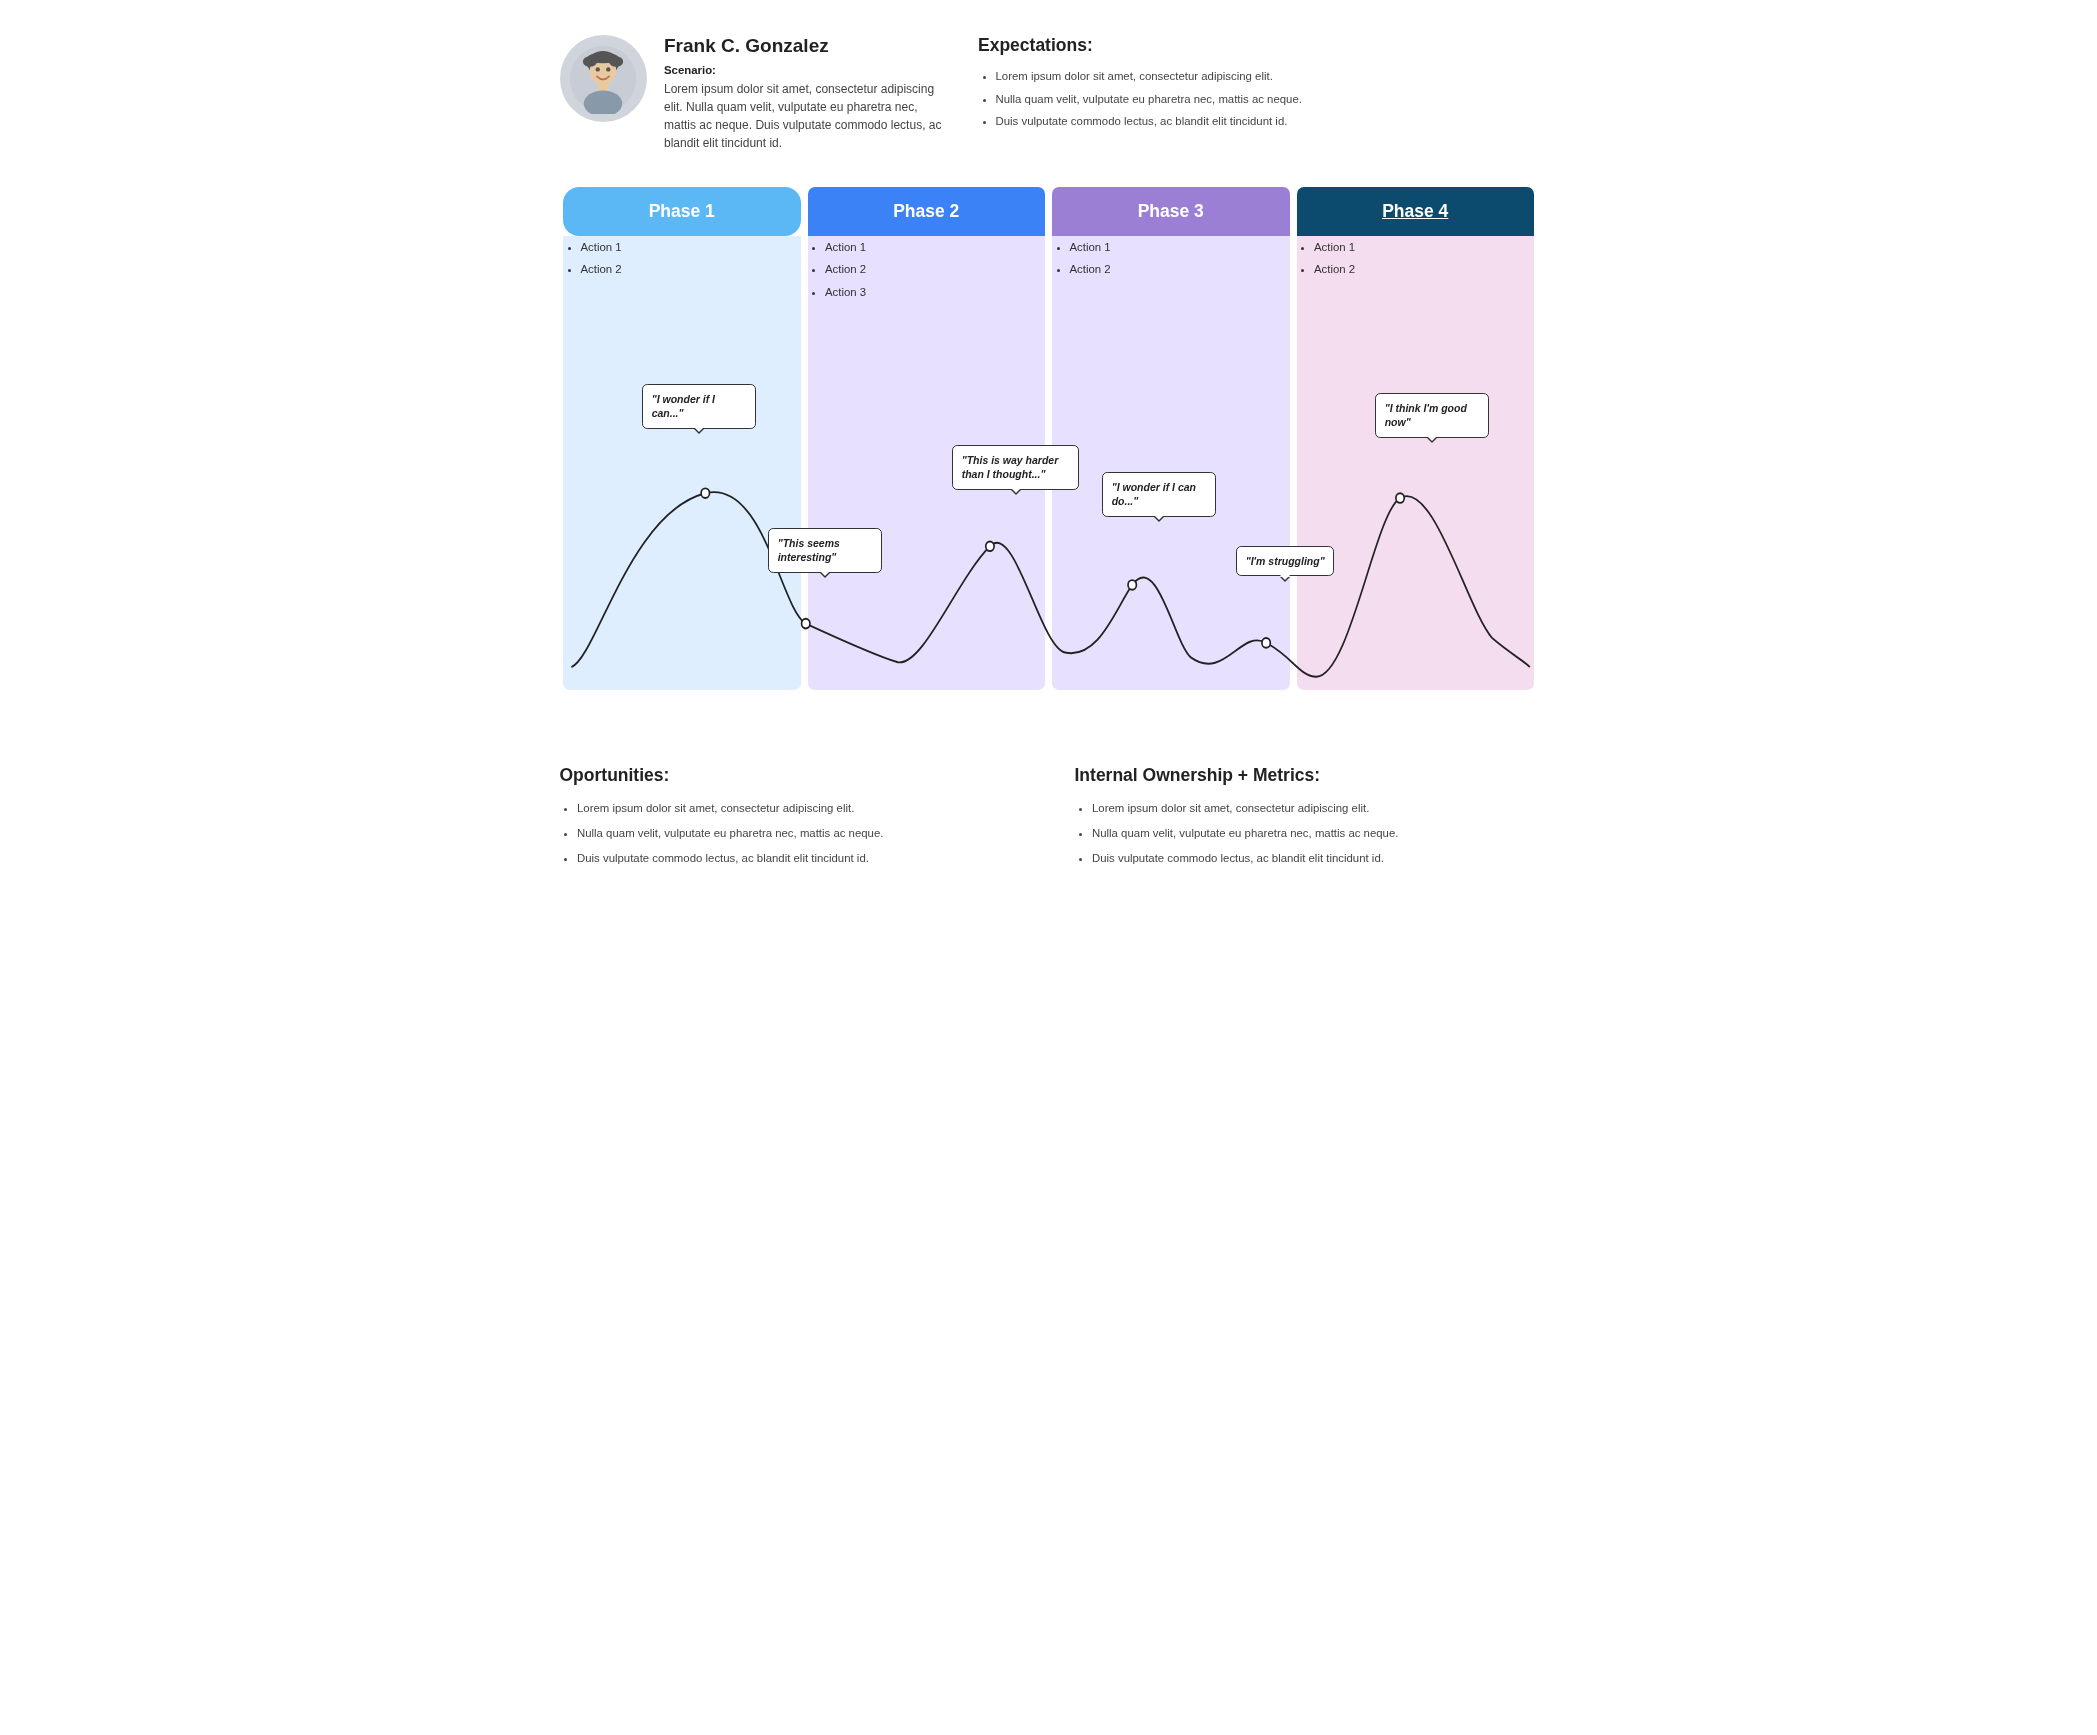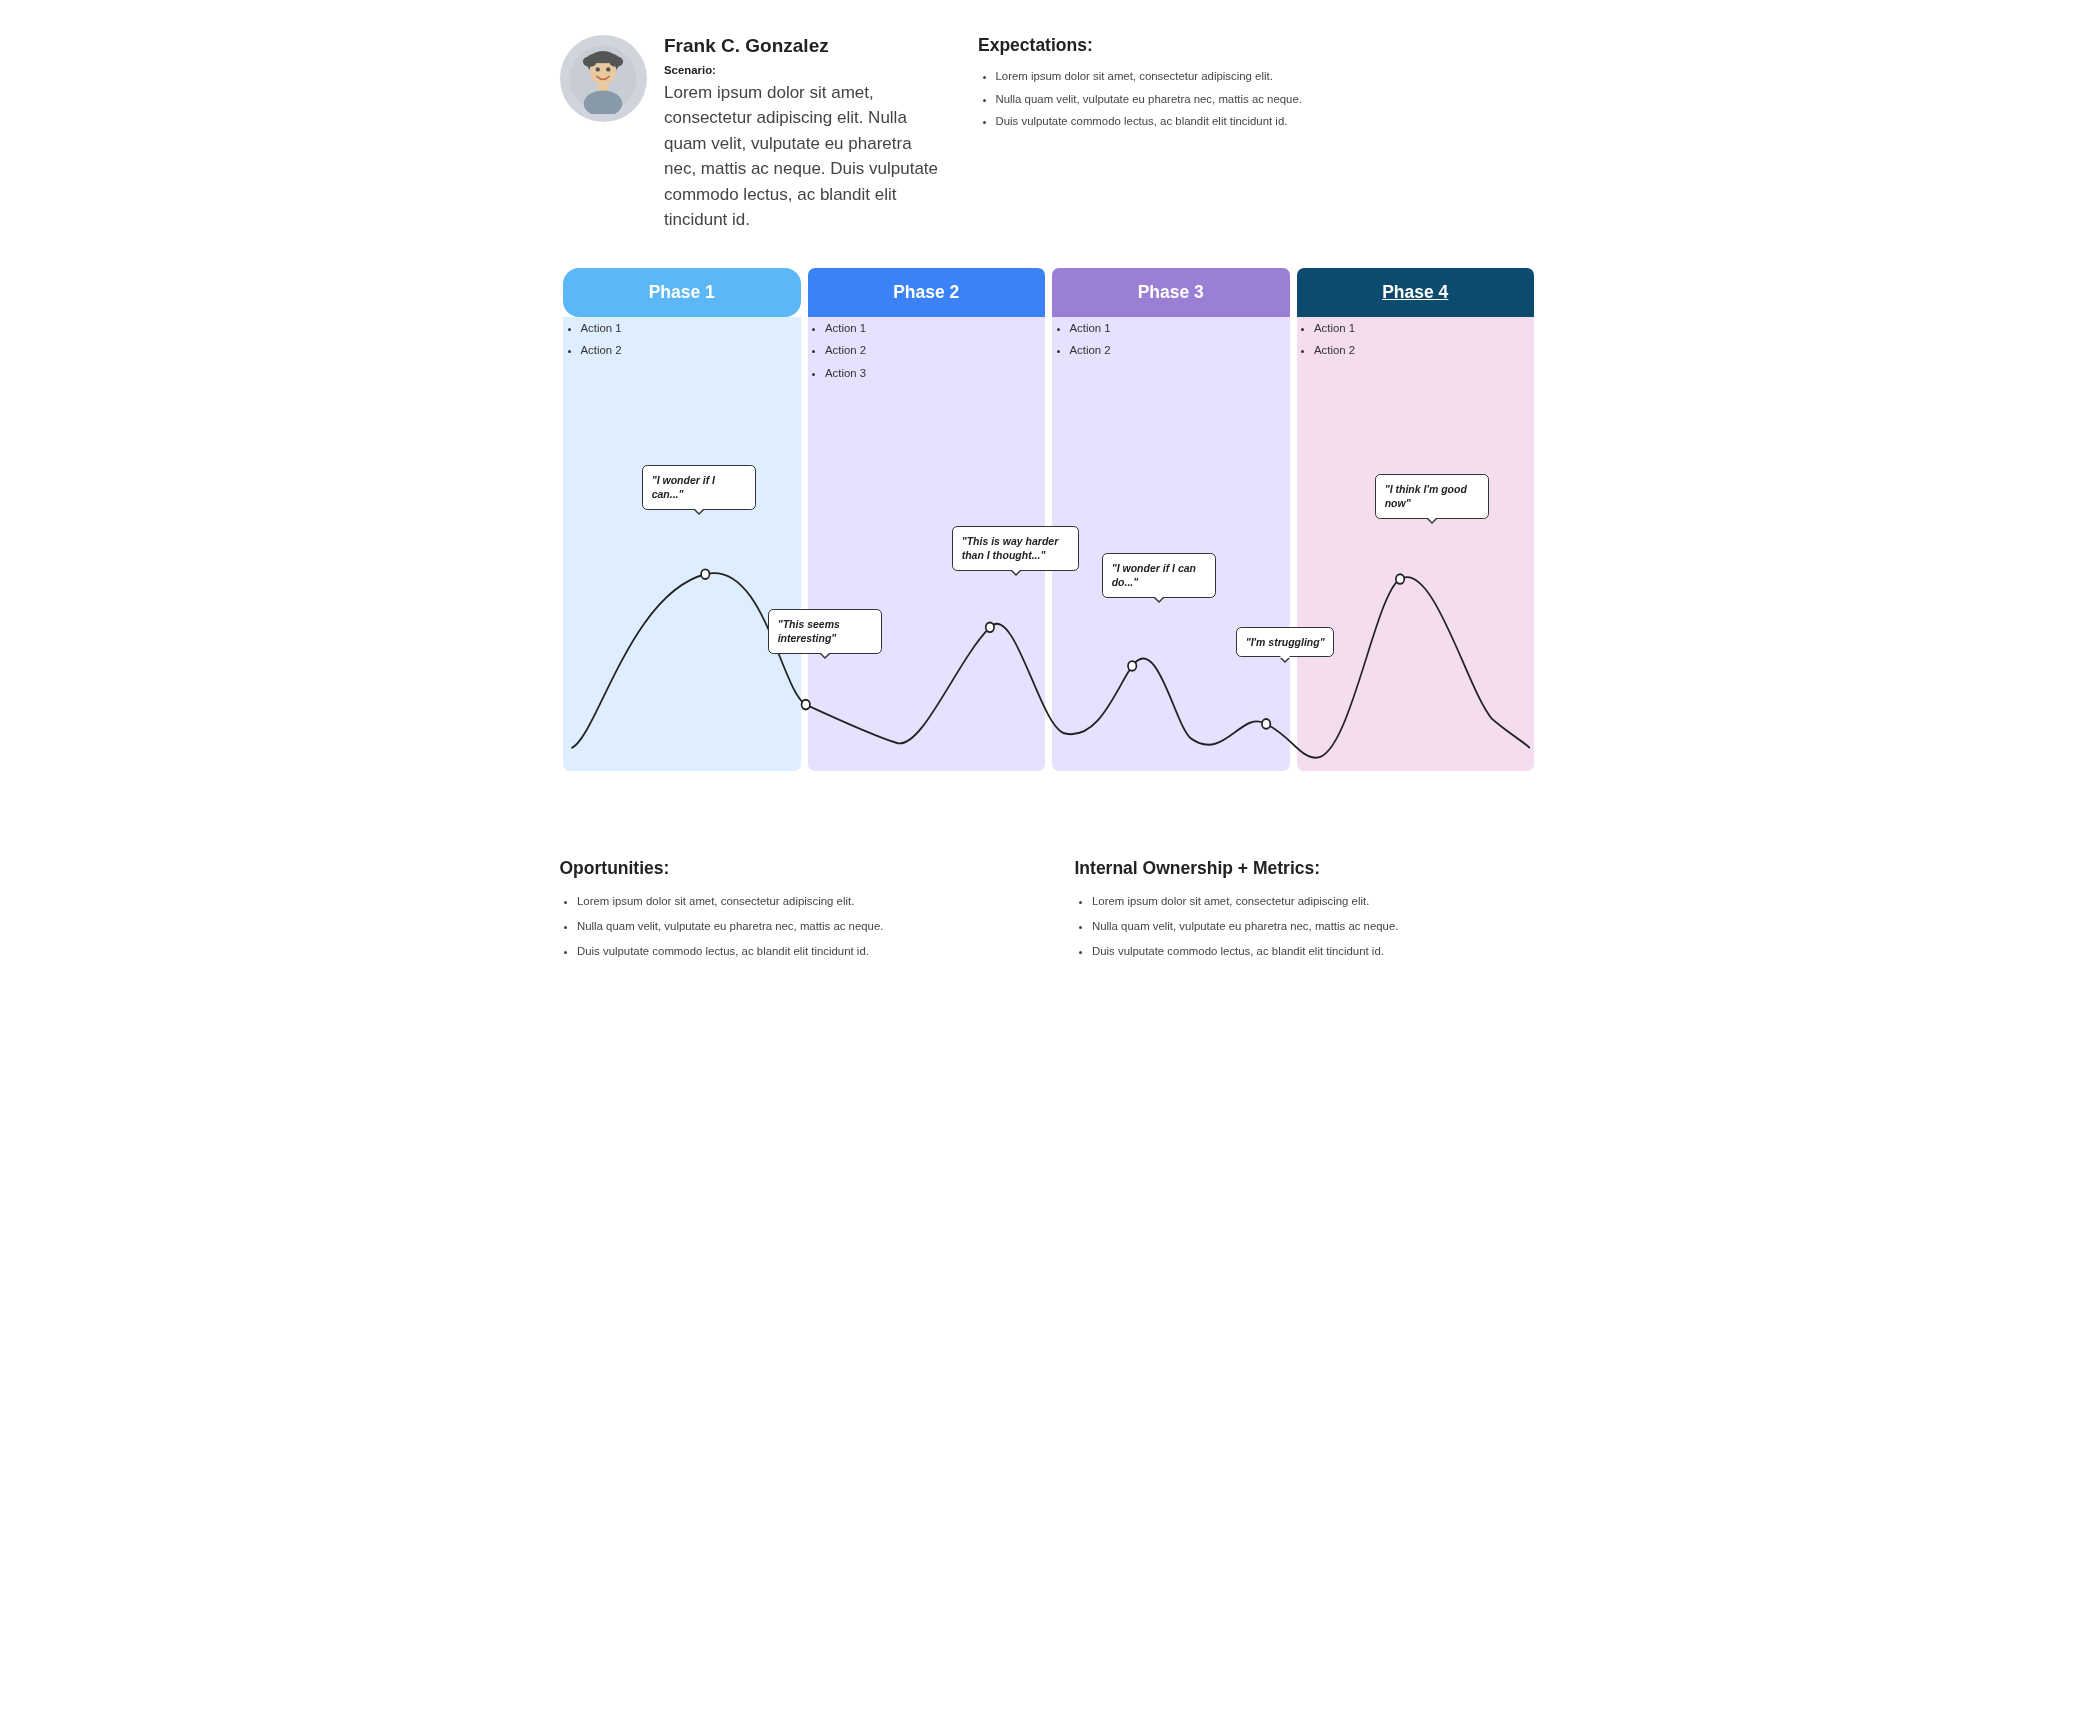--- a/index.html
+++ b/index.html
@@ -48,21 +48,21 @@
       color: #222;
       margin-bottom: 7px;
     }
     .scenario-label {
       font-weight: bold;
       font-size: 11.4px;
       color: #222;
       margin-bottom: 3.5px;
     }
     .scenario-text {
-      font-size: 17px;
+      font-size: 12px;
       color: #444;
       line-height: 1.5;
     }
     .expectations-section {
       flex: 1;
     }
     .expectations-title {
       font-size: 17.5px;
       font-weight: bold;
       color: #222;
@@ -312,21 +312,21 @@
 
   <div class="speech-bubble" style="left: 673px; top: 188px; max-width: 114px;">
     <span>"I'm struggling"</span>
   </div>
 
   <div class="speech-bubble" style="left: 812px; top: 35px; max-width: 114px;">
     <span>"I think I'm good now"</span>
   </div>
 </div>
 
-<div class="bottom-sections" style="margin-top: 52px;">
+<div class="bottom-sections" style="margin-top: 40px;">
   <div class="opportunities-section">
     <div class="bottom-section-title">Oportunities:</div>
     <ul class="bottom-section-list">
       <li>Lorem ipsum dolor sit amet, consectetur adipiscing elit.</li>
       <li>Nulla quam velit, vulputate eu pharetra nec, mattis ac neque.</li>
       <li>Duis vulputate commodo lectus, ac blandit elit tincidunt id.</li>
     </ul>
   </div>
   <div class="ownership-section">
     <div class="bottom-section-title">Internal Ownership + Metrics:</div>

